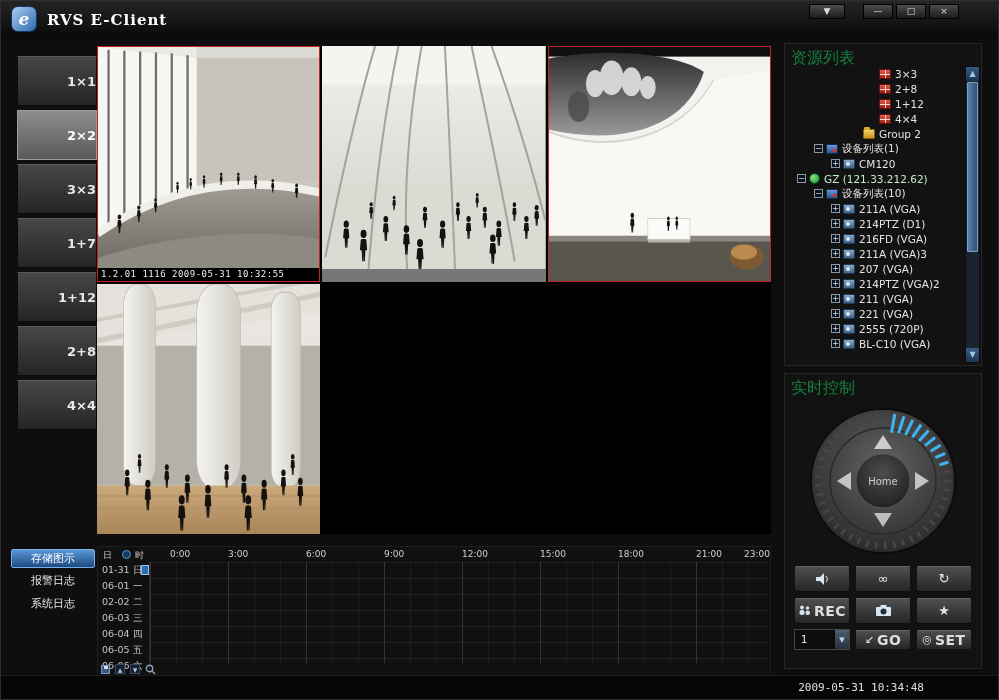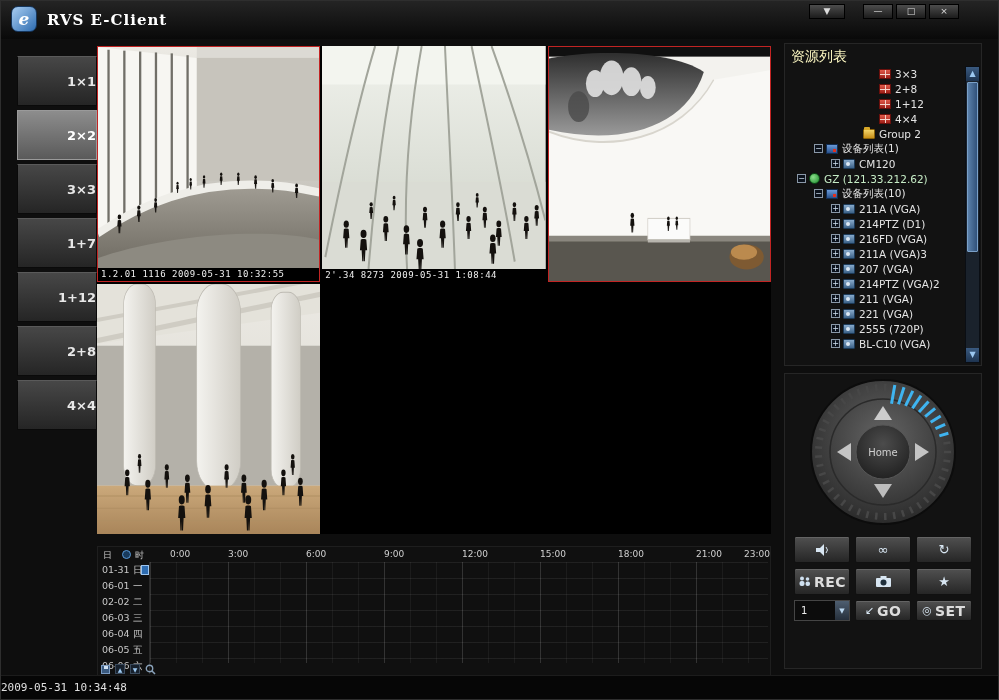--- a/index.html
+++ b/index.html
@@ -28,21 +28,21 @@
     display:grid;grid-template-columns:1fr 1fr 1fr;grid-template-rows:236px 1fr;gap:2px}
   .vcell{position:relative;overflow:hidden;background:#777}
   .vcell.sel{border:1px solid #c22423}
   .vcell svg.scene{position:absolute;left:0;top:0;width:100%;height:100%}
   .vcell.hascap svg.scene{height:calc(100% - 13px)}
   .vcap{position:absolute;left:0;right:0;bottom:0;height:13px;background:#000;color:#eee;
     font:9px "DejaVu Sans Mono",monospace;line-height:13px;padding-left:3px;letter-spacing:.5px}
 
   
   .rpanel{position:absolute;left:783px;top:42px;width:198px;height:323px;background:#121212;border:1px solid #262626}
-  .ptitle{padding:4px 6px;color:#fef9c3;font-size:14px}
+  .ptitle{padding:4px 6px;color:#15803d;font-size:16px}
   .tree{position:absolute;top:22px;left:2px;right:18px;bottom:2px;overflow:hidden}
   .trow{height:15px;display:flex;align-items:center;color:#e4e4e4;font-size:10.5px;white-space:nowrap;cursor:pointer}
   .ind1{padding-left:10px}.ind2{padding-left:27px}.ind3{padding-left:44px}.ind5{padding-left:76px}.ind6{padding-left:92px}
   .exp{width:9px;height:9px;margin-right:3px;border:1px solid #8a98a8;background:#0c121c;color:#cfe0f0;
     font-size:8px;line-height:7px;text-align:center;flex:none}
   .ticon{width:12px;height:10px;margin-right:4px;flex:none;position:relative}
   .ic-preset{background:
       linear-gradient(90deg,transparent 5px,#f3d3ca 5px,#f3d3ca 6px,transparent 6px),
       linear-gradient(transparent 4px,#f3d3ca 4px,#f3d3ca 5px,transparent 5px),
       linear-gradient(#e05a4a,#a02018);border:1px solid #6a100c}
@@ -97,21 +97,21 @@
     repeating-linear-gradient(180deg,rgba(255,255,255,0.07) 0,rgba(255,255,255,0.07) 1px,transparent 1px,transparent 16px)}
   .tl-footer{position:absolute;left:3px;bottom:1px;height:12px;display:flex;gap:5px;align-items:center}
   .diskicon{width:9px;height:9px;background:#3a5a80;border:1px solid #7a9ac0;position:relative;cursor:pointer}
   .diskicon::before{content:"";position:absolute;left:2px;top:0;width:4px;height:3px;background:#cfe0f0}
   .spin{width:10px;height:10px;border:1px solid #3a4a5c;background:#16202c;color:#9cc8f0;font-size:6px;
     line-height:9px;text-align:center;cursor:pointer}
   .magicon{cursor:pointer}
 
   
   .statusbar{position:absolute;left:0;right:0;bottom:0;height:24px;background:#060606;border-top:1px solid #1c1c1c;
-    color:#e0e0e0;font:11px "DejaVu Sans Mono",monospace;line-height:23px;padding-right:74px}
+    color:#e0e0e0;font:11px "DejaVu Sans Mono",monospace;line-height:23px;text-align:right;padding-right:74px}
 </style>
 </head>
 <body>
 
 <svg width="0" height="0" style="position:absolute">
   <defs>
     <g id="person">
       <circle cx="5" cy="3.2" r="3"></circle>
       <path d="M2.2,7.5 C2.2,6.6 7.8,6.6 7.8,7.5 L8.6,15 L6.9,15 L6.3,23 L5.2,23 L5,17 L4.8,23 L3.7,23 L3.1,15 L1.4,15 Z"></path>
     </g>
@@ -216,21 +216,20 @@
           <use href="#person" transform="translate(285,170) scale(0.9)"></use>
           <use href="#person" transform="translate(302,185) scale(1.1)"></use>
           <use href="#person" transform="translate(318,173) scale(1.0)"></use>
           <use href="#person" transform="translate(140,210) scale(1.5)"></use>
           <use href="#person" transform="translate(250,205) scale(1.4)"></use>
           <use href="#person" transform="translate(70,170) scale(0.8)"></use>
           <use href="#person" transform="translate(105,163) scale(0.7)"></use>
           <use href="#person" transform="translate(230,160) scale(0.7)"></use>
         </g>
       </svg>
-      <div class="vcap">2'.34 8273 2009-05-31 1:08:44</div>
     </div>
 
     <div class="vcell sel">
       <svg class="scene" viewBox="0 0 336 243" preserveAspectRatio="none">
         <defs>
           <linearGradient id="s3sky" x1="0" y1="0" x2="0" y2="1">
               <stop offset="0" stop-color="#2e2e2e"></stop>
               <stop offset="1" stop-color="#9a9a9a"></stop>
             </linearGradient>
         </defs>
@@ -405,20 +404,21 @@
         </div>
     </div>
     <div class="sbar">
       <div class="sarrow up">▲</div>
       <div class="sthumb"></div>
       <div class="sarrow down">▼</div>
     </div>
   </div>
 
   <div class="cpanel">
+    <div class="ptitle">实时控制</div>
     <div class="ptzwrap">
       <svg width="190" height="156" viewBox="0 0 190 156">
         <defs>
           <radialGradient id="gPtz" cx="50%" cy="40%" r="65%">
               <stop offset="0" stop-color="#646464"></stop>
               <stop offset="0.8" stop-color="#333333"></stop>
               <stop offset="1" stop-color="#262626"></stop>
             </radialGradient>
           <radialGradient id="gHome" cx="50%" cy="35%" r="70%">
               <stop offset="0" stop-color="#4c4c4c"></stop>
@@ -526,20 +526,25 @@
         <span>↙</span>
         <span class="lbl">GO</span>
       </div>
       <div class="cbtn short">
         <span>◎</span>
         <span class="lbl">SET</span>
       </div>
     </div>
   </div>
 
+  <div class="tabs">
+    <div class="tab sel">存储图示</div>
+    <div class="tab">报警日志</div>
+    <div class="tab">系统日志</div>
+  </div>
 
   <div class="timeline">
     <span class="tl-dayhdr">日</span>
     <span class="clockicon"></span>
     <span class="tl-hourhdr">时</span>
     <div class="tl-times">
       <span class="tl-time" style="left:20px">0:00</span>
       <span class="tl-time" style="left:78px">3:00</span>
       <span class="tl-time" style="left:156px">6:00</span>
       <span class="tl-time" style="left:234px">9:00</span>

